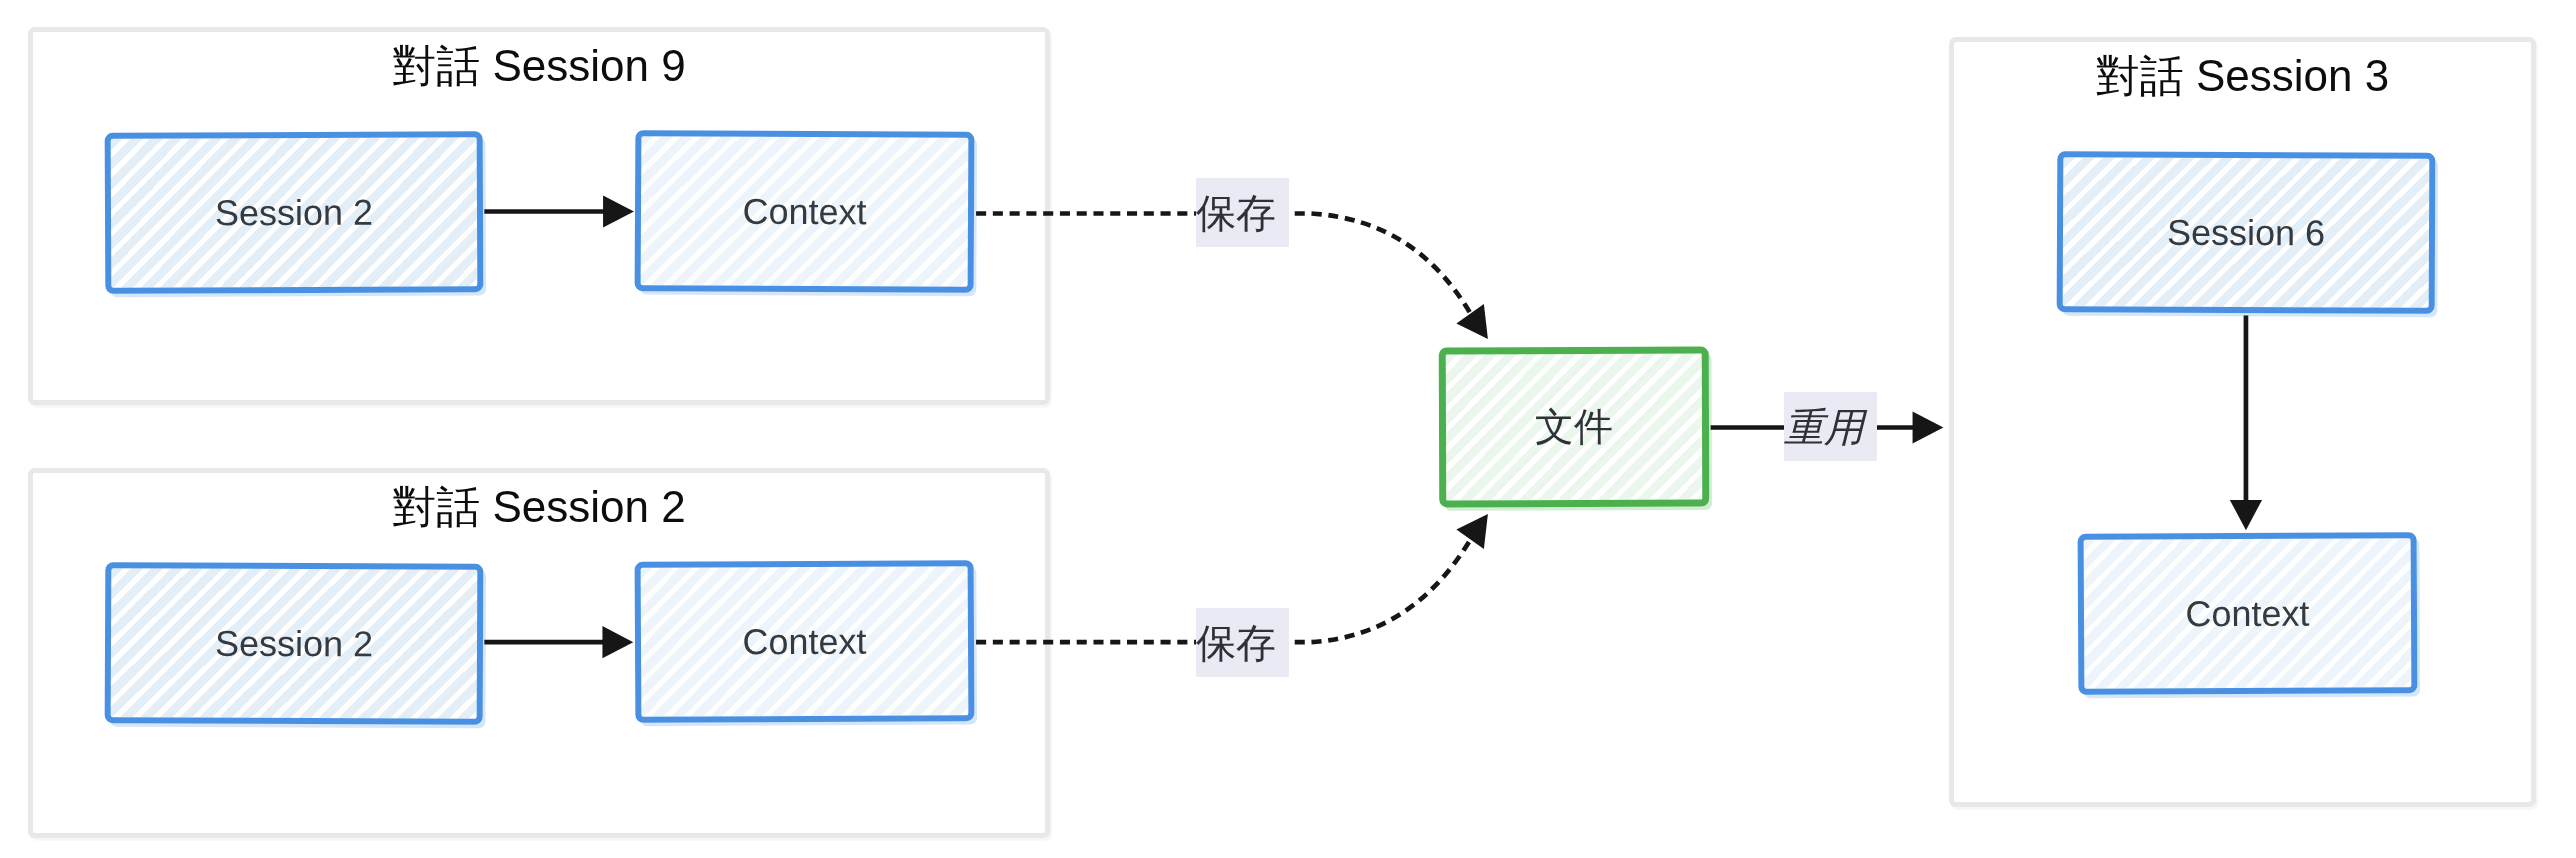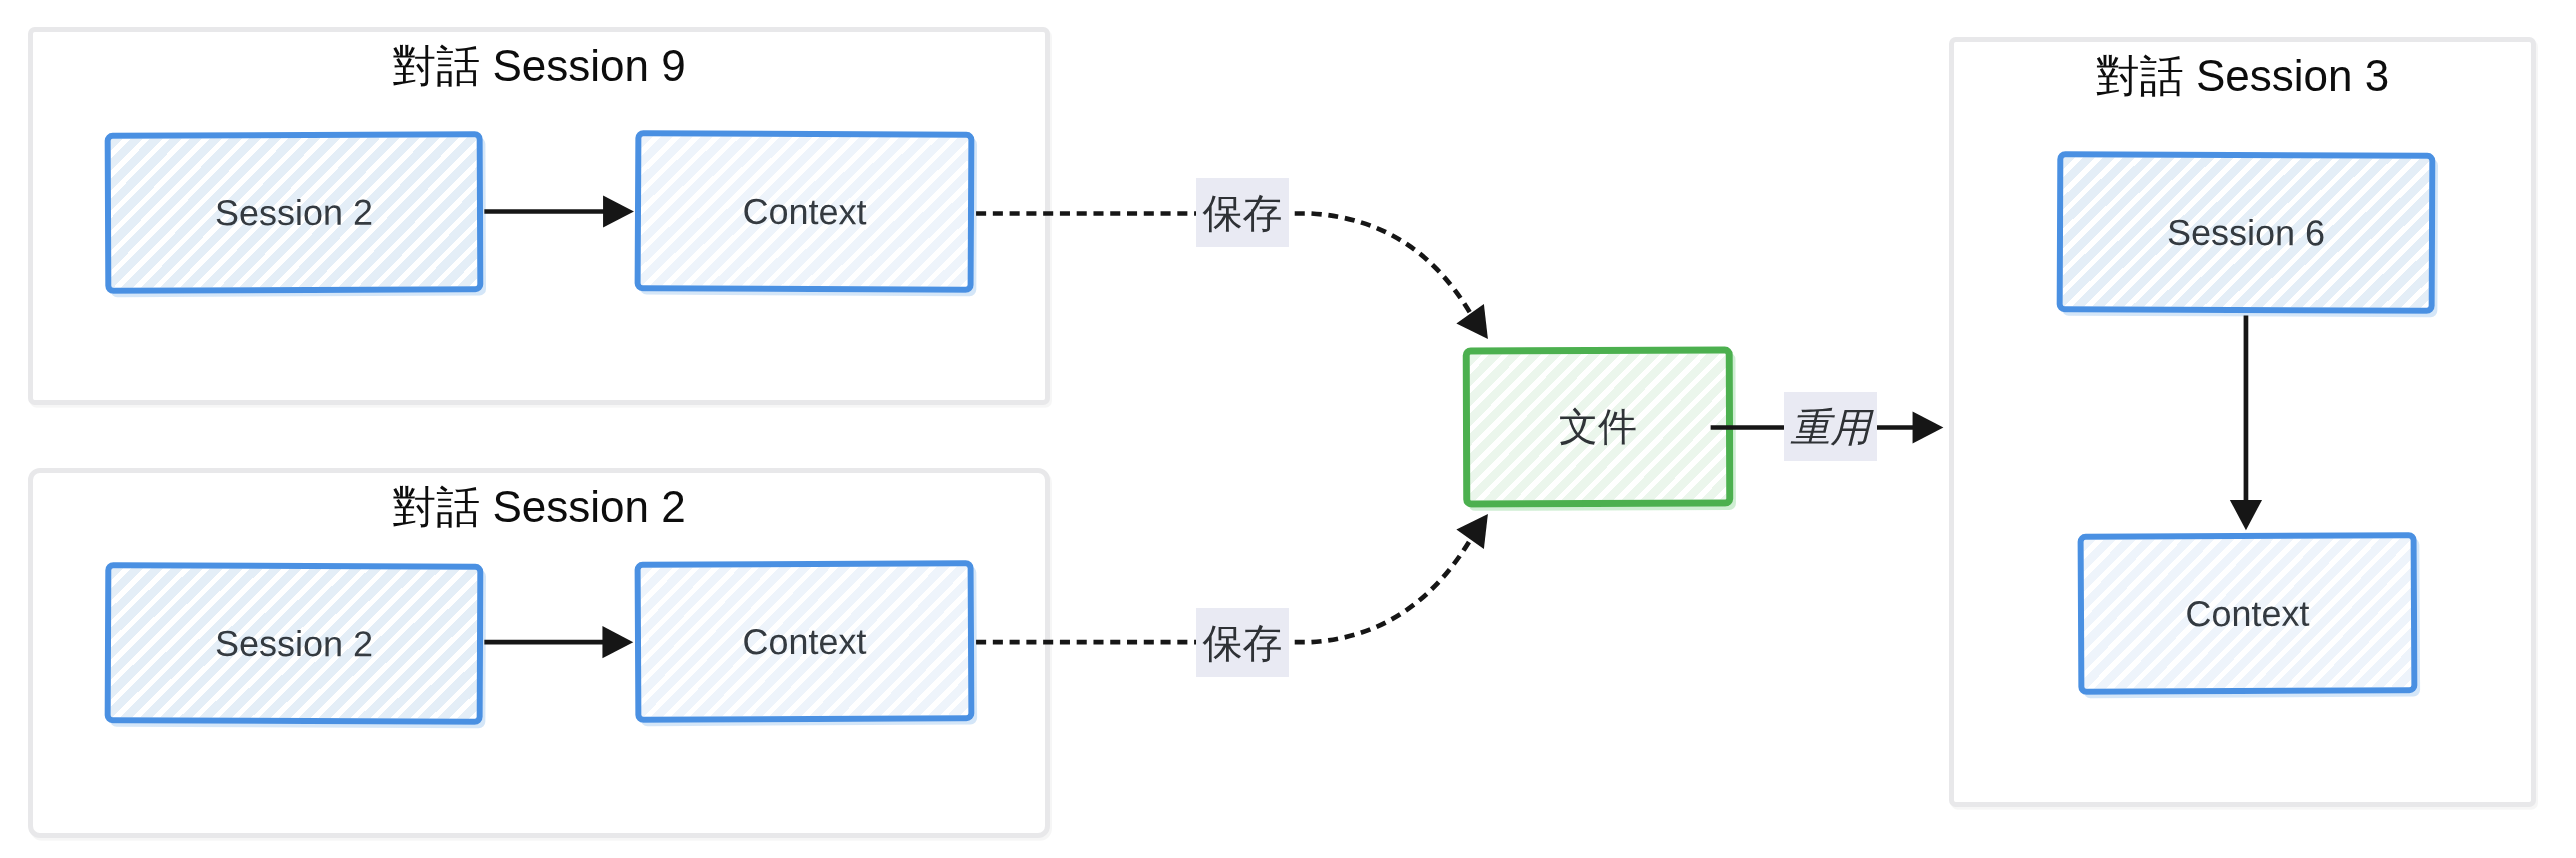--- a/index.html
+++ b/index.html
@@ -76,38 +76,37 @@
     stroke-width: 7;
     fill: none;
   }
   .connectors .dashed { stroke-dasharray: 15 10; }
   .connectors .head { fill: var(--arrow-color, #161616); stroke: none; }
 
   .edge-label {
     position: absolute;
     display: flex;
     align-items: center;
-    justify-content: center;
     background: var(--label-bg, #e9eaf3);
     color: var(--label-text, #2e3135);
     font-size: 40px;
     line-height: 1;
     white-space: nowrap;
   }
 </style>
 </head>
 <body>
 
 <div class="canvas">
 
   <div class="group" style="left:28px; top:27px; width:1022px; height:378px;">
     <div class="group-title">對話 Session 9</div>
   </div>
 
-  <div class="group" style="left:28px; top:468px; width:1022px; height:370px;border-radius:12px;">
+  <div class="group" style="left:28px; top:468px; width:1022px; height:370px;">
     <div class="group-title">對話 Session 2</div>
   </div>
 
   <div class="group" style="left:1949px; top:37px; width:587px; height:770px;">
     <div class="group-title">對話 Session 3</div>
   </div>
 
   <div class="node session" style="left:105px; top:132px; width:378px; height:161px; transform:rotate(-0.25deg);">
     <span>Session 2</span>
   </div>
@@ -117,21 +116,21 @@
   </div>
 
   <div class="node session" style="left:105px; top:563px; width:378px; height:161px; transform:rotate(0.25deg);">
     <span>Session 2</span>
   </div>
 
   <div class="node context" style="left:635px; top:561px; width:339px; height:161px; transform:rotate(-0.3deg);">
     <span>Context</span>
   </div>
 
-  <div class="node green" style="left:1439px; top:347px; width:270px; height:160px; transform:rotate(-0.2deg);margin-left:24px;">
+  <div class="node green" style="left:1439px; top:347px; width:270px; height:160px; transform:rotate(-0.2deg);">
     <span>文件</span>
   </div>
 
   <div class="node session" style="left:2057px; top:152px; width:378px; height:161px; transform:rotate(0.25deg);">
     <span>Session 6</span>
   </div>
 
   <div class="node context" style="left:2078px; top:533px; width:339px; height:161px; transform:rotate(-0.3deg);">
     <span>Context</span>
   </div>

